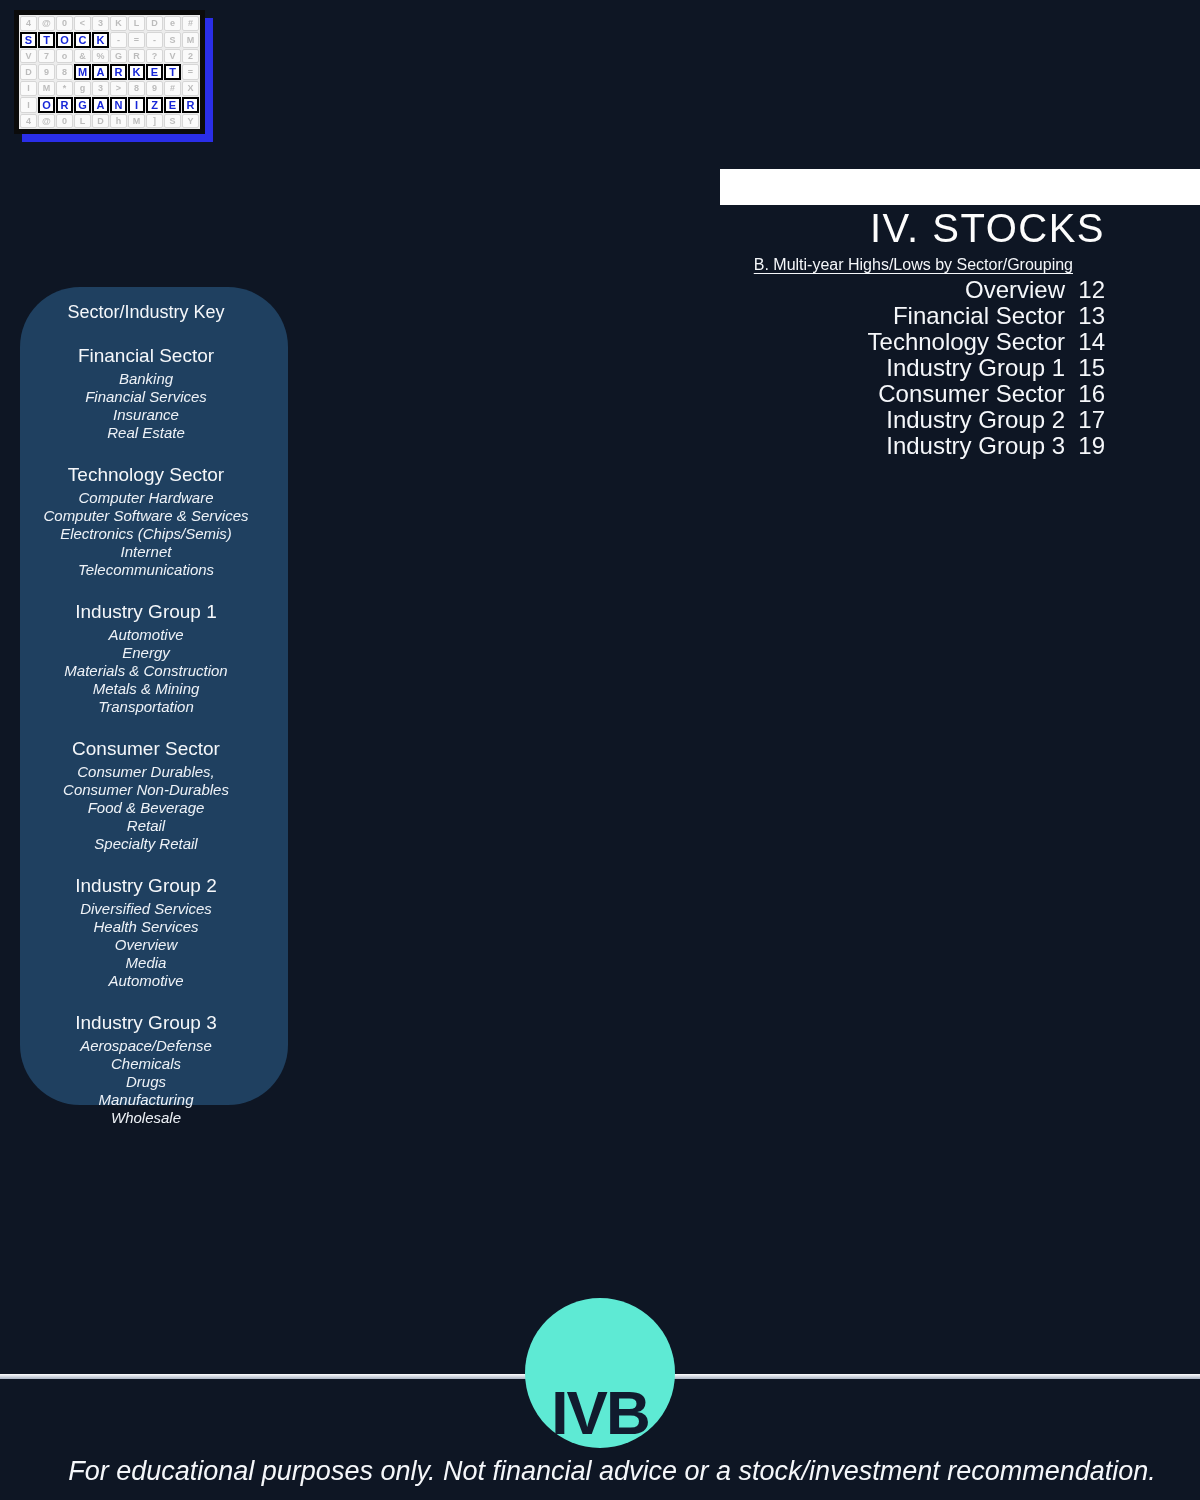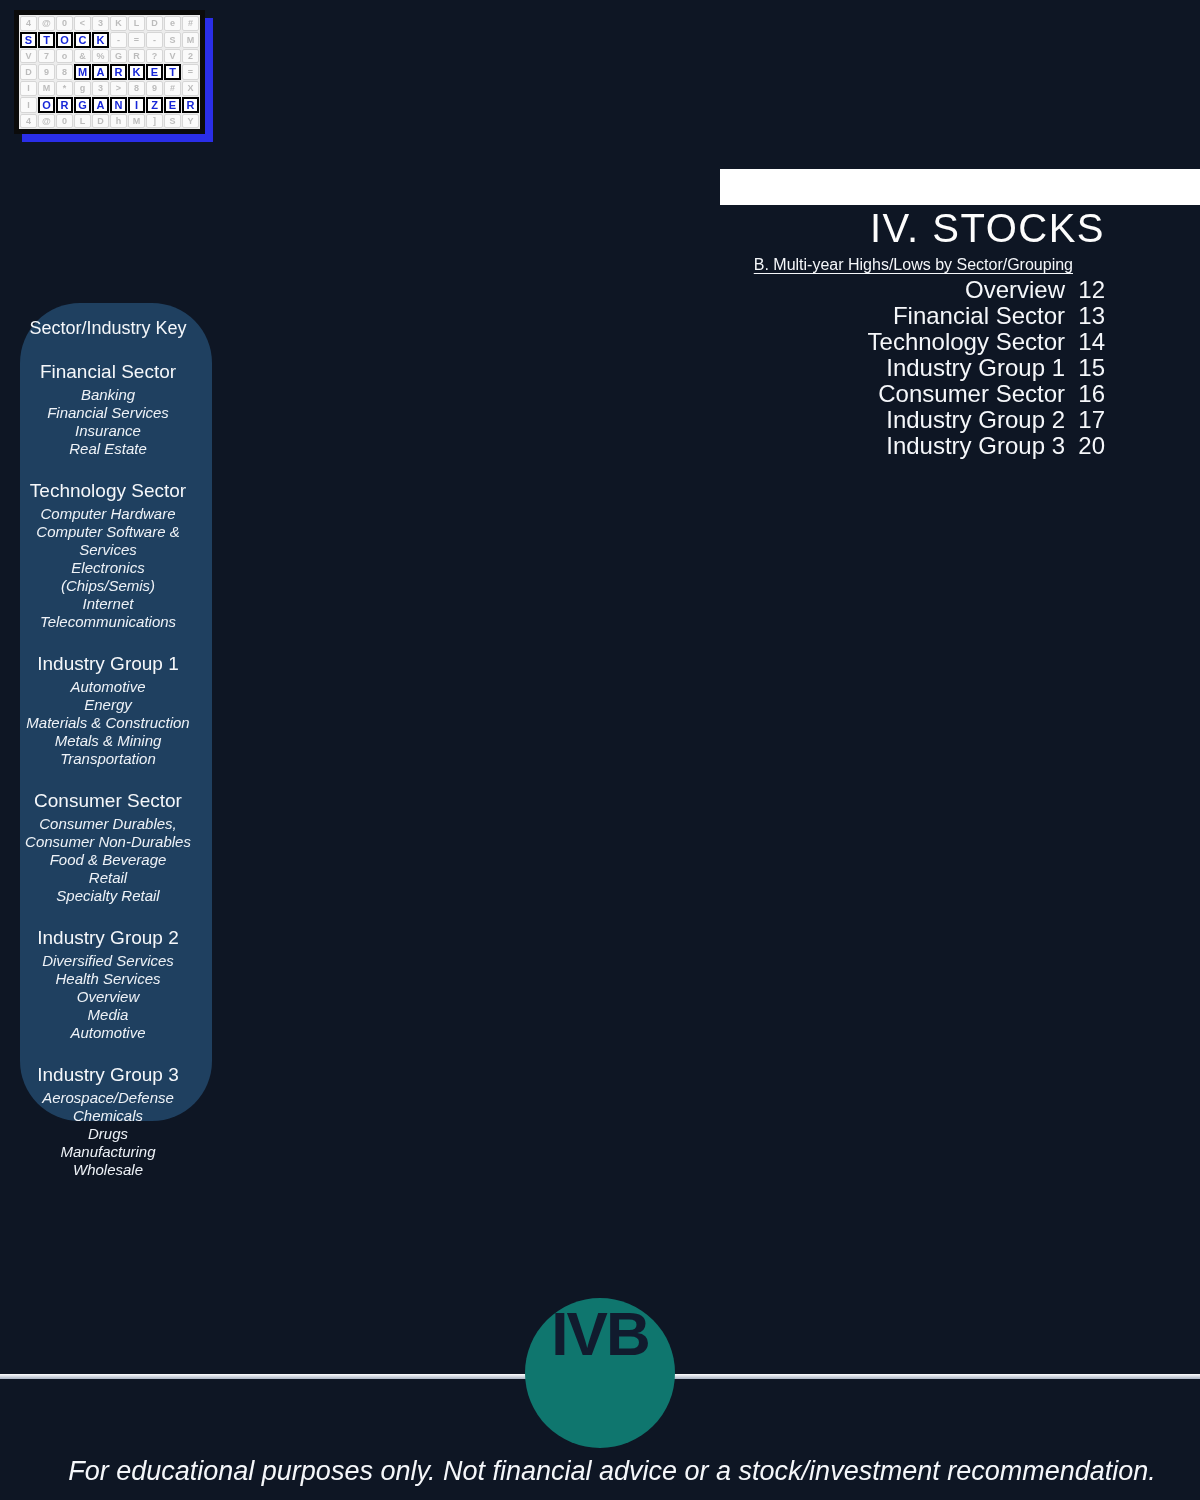--- a/index.html
+++ b/index.html
@@ -50,38 +50,38 @@
   }
   .toc-row {
     display:flex; justify-content:flex-end; align-items:baseline;
     font-size:24px; line-height:26px;
   }
   .toc-label { text-align:right; white-space:nowrap; }
   .toc-page { width:40px; text-align:right; }
 
   
   .panel {
-    position:absolute; left:20px; top:287px; width:192px; height:818px;
+    position:absolute; left:20px; top:287px; width:268px; height:818px;
     background:#1f4060; border-radius:60px; box-sizing:border-box;
-    padding:14px 20px 0 4px; text-align:center;margin-top:16px;
+    padding:14px 20px 0 4px; text-align:center;
   }
   .panel-title { font-size:18px; line-height:22px; margin-bottom:5px; }
   .group { margin-top:21px; }
   .group-name { font-size:19px; line-height:24px; margin-bottom:2px; }
   .group-item { font-style:italic; font-size:15px; line-height:18px; color:#eef2f7; }
 
   
   .divider {
     position:absolute; left:0; top:1374px; width:1200px; height:5px;
     background:linear-gradient(#ffffff,#aab4c4);
   }
   .badge {
     position:absolute; left:525px; top:1298px; width:150px; height:150px;
-    border-radius:50%; background:#0f766e; z-index:3;
-    display:flex; align-items:flex-start; justify-content:center;
+    border-radius:50%; background:#5eead4; z-index:3;
+    display:flex; align-items:flex-end; justify-content:center;
   }
   .badge-text {
     font-size:62px; font-weight:bold; letter-spacing:-2px; color:#111b2e;
   }
   .disclaimer {
     position:absolute; left:0; top:1456px; width:1200px; text-align:center;
     font-size:27px; font-style:italic; color:#f5f7fa; white-space:nowrap;margin-left:12px;
   }
 </style>
 </head>
@@ -192,21 +192,21 @@
       <div class="toc-row">
         <span class="toc-label">Consumer Sector</span>
         <span class="toc-page">16</span>
       </div>
       <div class="toc-row">
         <span class="toc-label">Industry Group 2</span>
         <span class="toc-page">17</span>
       </div>
       <div class="toc-row">
         <span class="toc-label">Industry Group 3</span>
-        <span class="toc-page">20</span>
+        <span class="toc-page">19</span>
       </div>
     </div>
 </div>
 
 <div class="panel">
   <div class="panel-title">Sector/Industry Key</div>
   <div id="panel-groups">
       <div class="group">
         <div class="group-name">Financial Sector</div>
         <div class="group-item">Banking</div>

